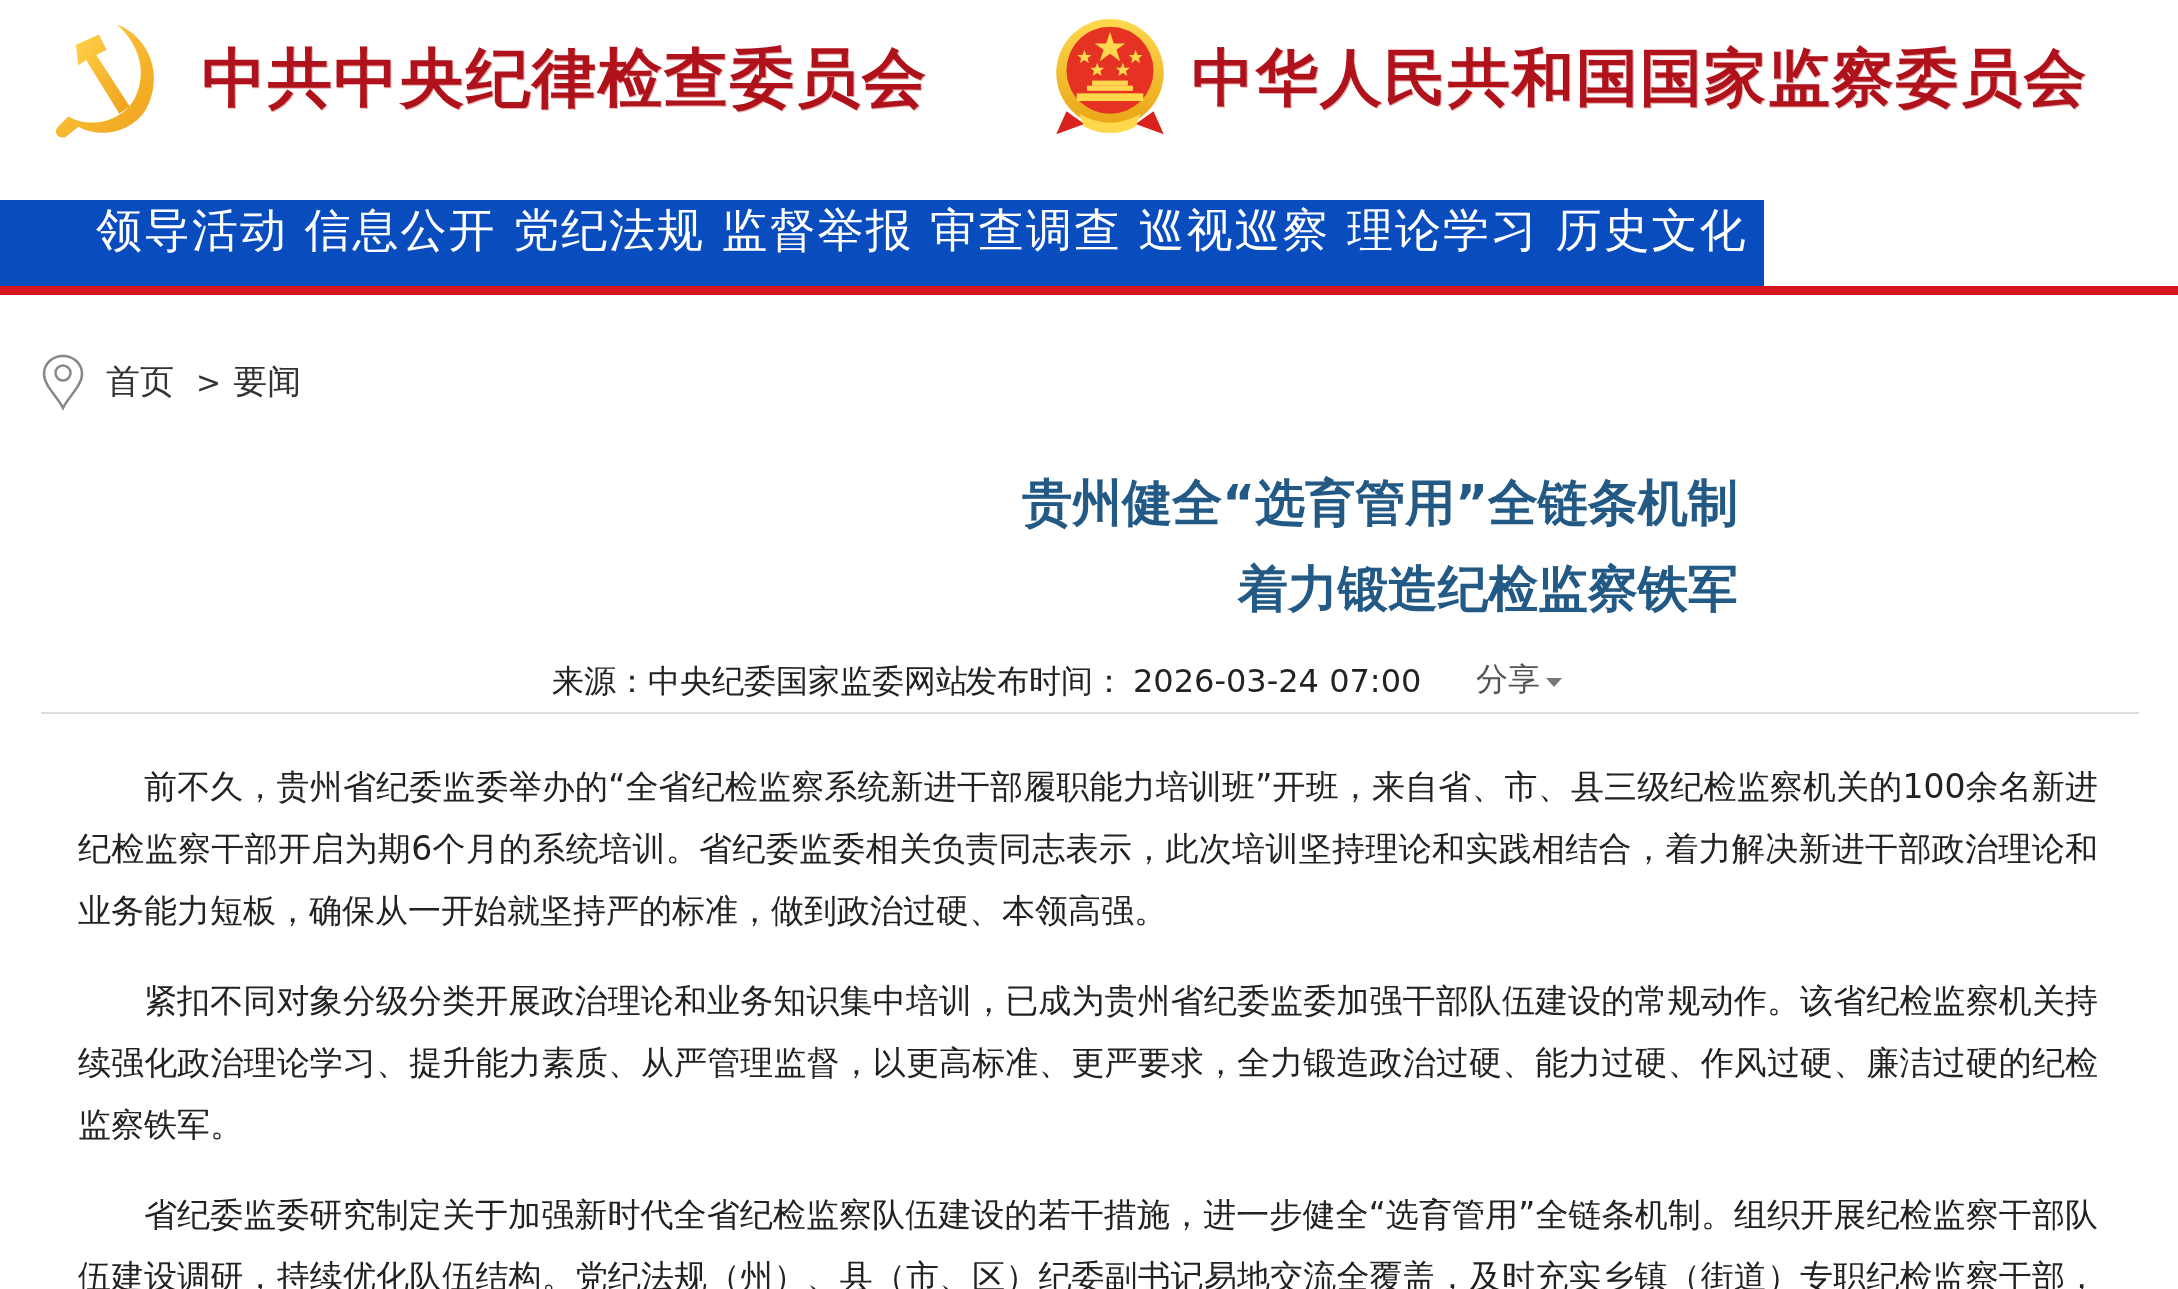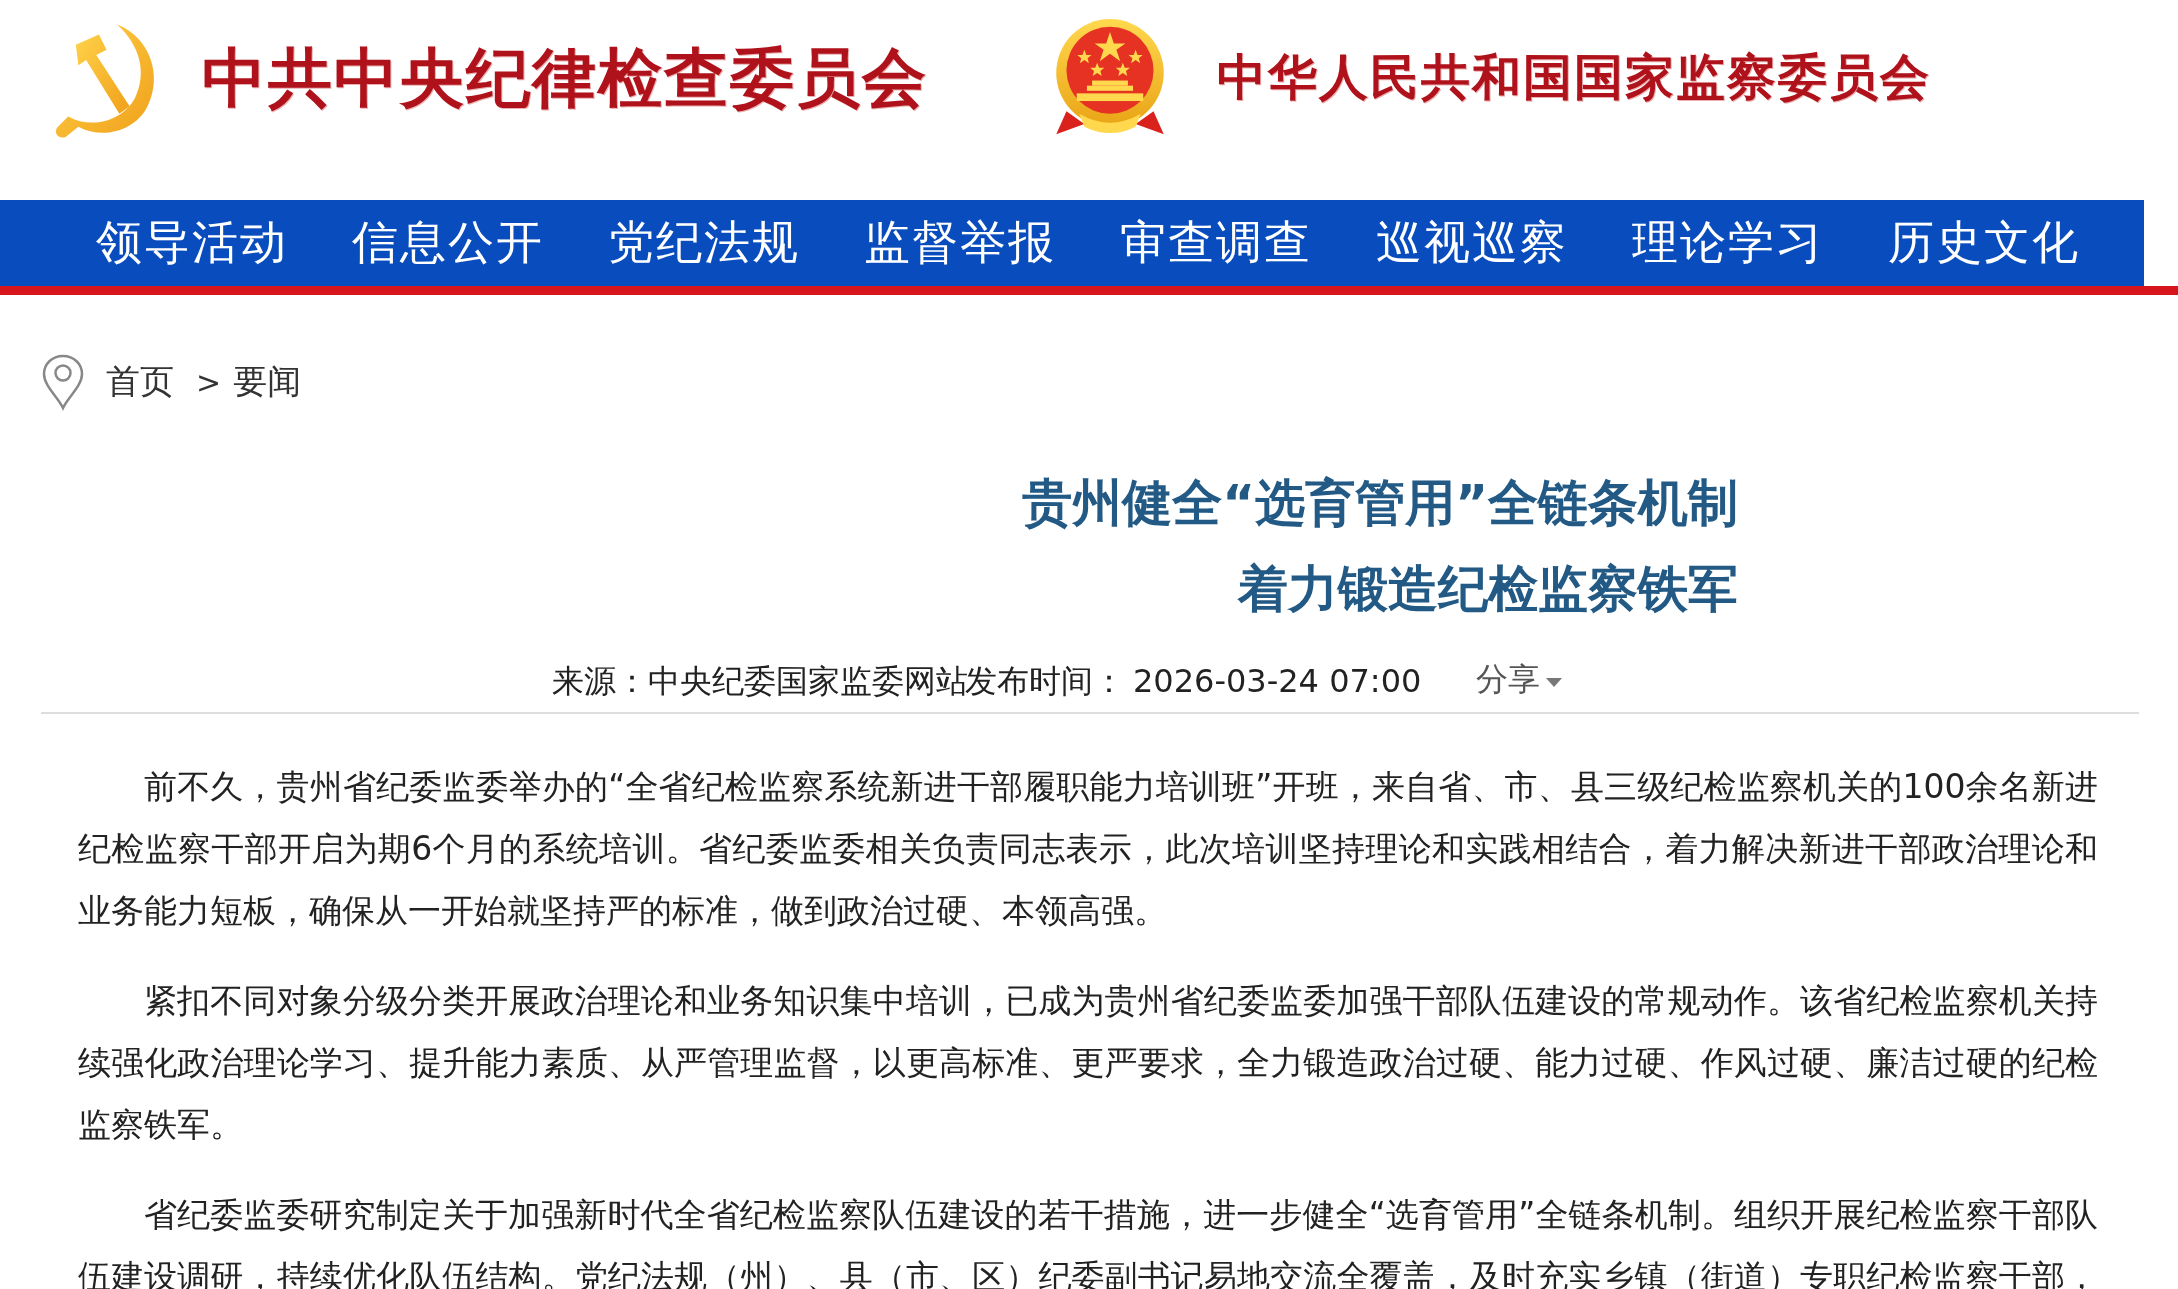--- a/index.html
+++ b/index.html
@@ -10,25 +10,25 @@
   .header { position: absolute; left: 0; top: 0; width: 2178px; height: 161px; background: #fff; }
   .brand { position: absolute; display: flex; align-items: center; }
   .brand.ccdi { left: 40px; top: 14px; }
   .brand.nsc { left: 1046px; top: 14px; }
   .brand-title {
     font-family: "DejaVu Serif", "Liberation Serif", serif;
     font-weight: bold; color: #b0121b; font-size: 62px; letter-spacing: 2px;
     white-space: nowrap; text-shadow: 1px 1px 0 #e8b0b0;
   }
   .brand.ccdi .brand-title { margin-left: 34px; font-size: 64px; }
-  .brand.nsc .brand-title { margin-left: 43px; font-size: 49px; }
+  .brand.nsc .brand-title { margin-left: 18px; font-size: 62px; }
   .emblem { width: 128px; height: 128px; display: block; }
 
   
-  .nav { position: absolute; left: 0; top: 200px; width: 2144px; height: 86px; background: #084cbe; display: flex; align-items: center; padding-left: 96px; }
+  .nav { position: absolute; left: 0; top: 200px; width: 1764px; height: 86px; background: #084cbe; display: flex; align-items: flex-start; padding-left: 96px; }
   .nav-stripe { position: absolute; left: 0; top: 286px; width: 2178px; height: 9px; background: #d6151d; }
   .nav-item {
     font-family: "DejaVu Serif", "Liberation Serif", serif;
     color: #ffffff; font-size: 46px; letter-spacing: 2px; white-space: nowrap;
     width: 258px; cursor: pointer;
   }
 
   
   .breadcrumb { position: absolute; left: 40px; top: 352px; display: flex; align-items: center; height: 60px; }
   .pin-icon { width: 46px; height: 58px; display: block; }

